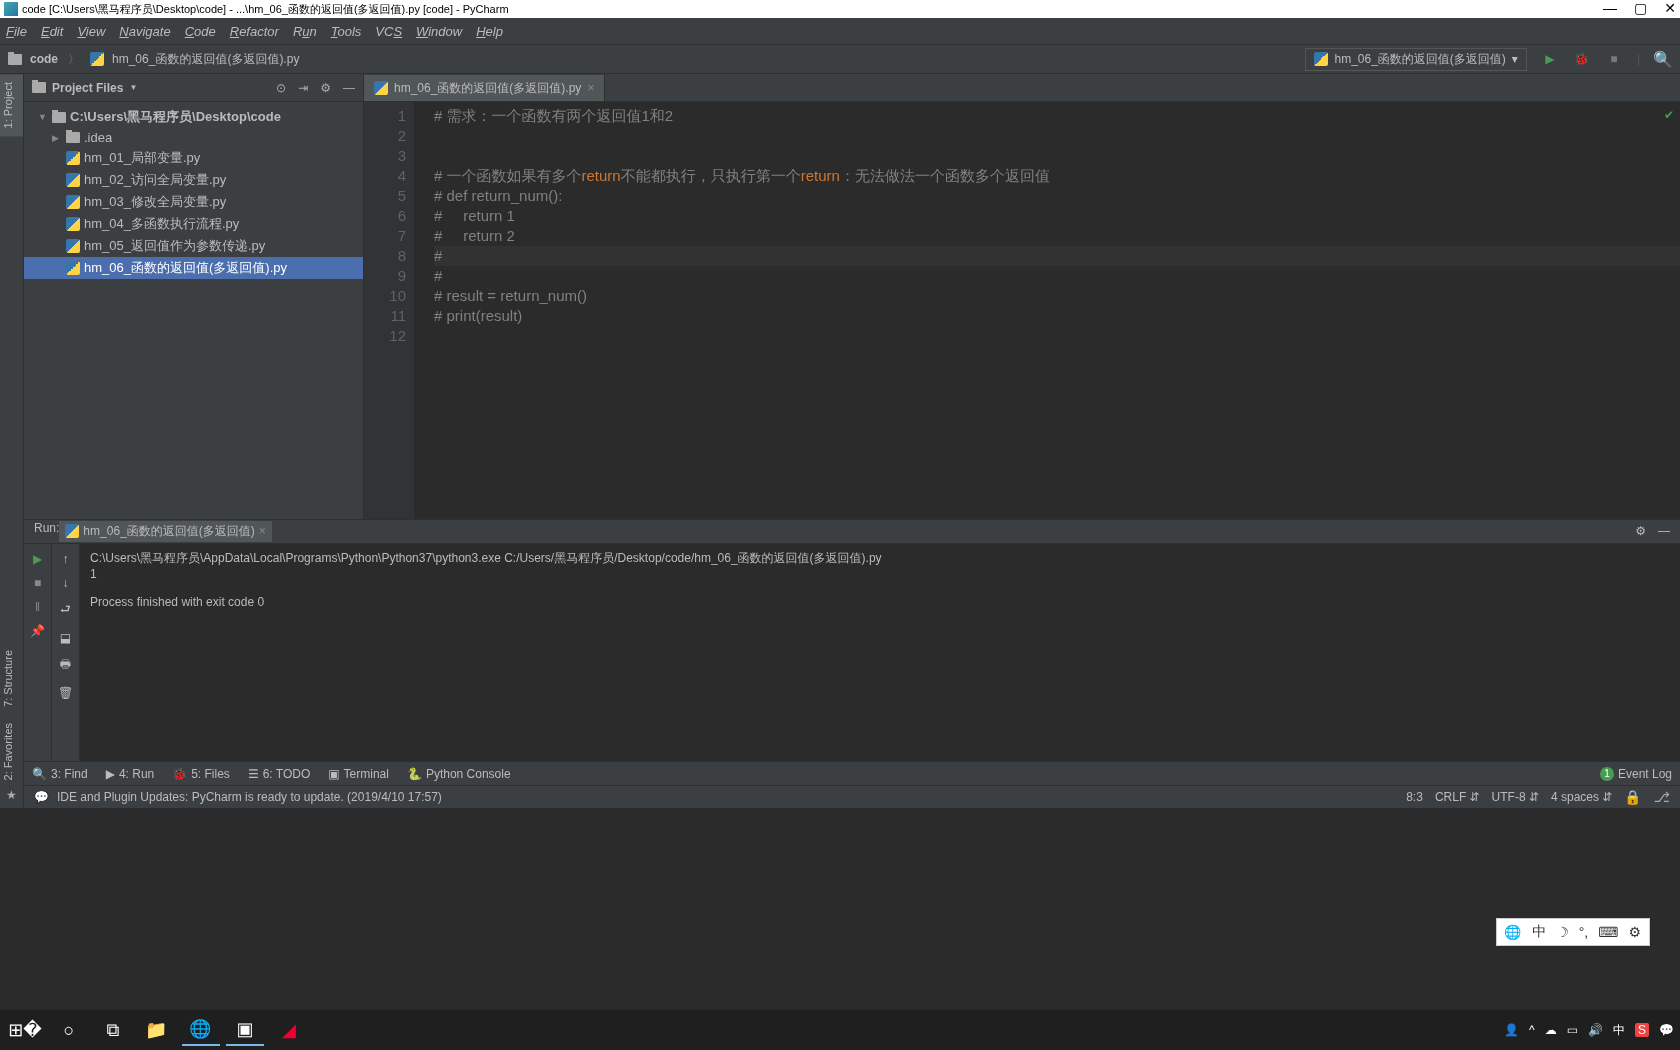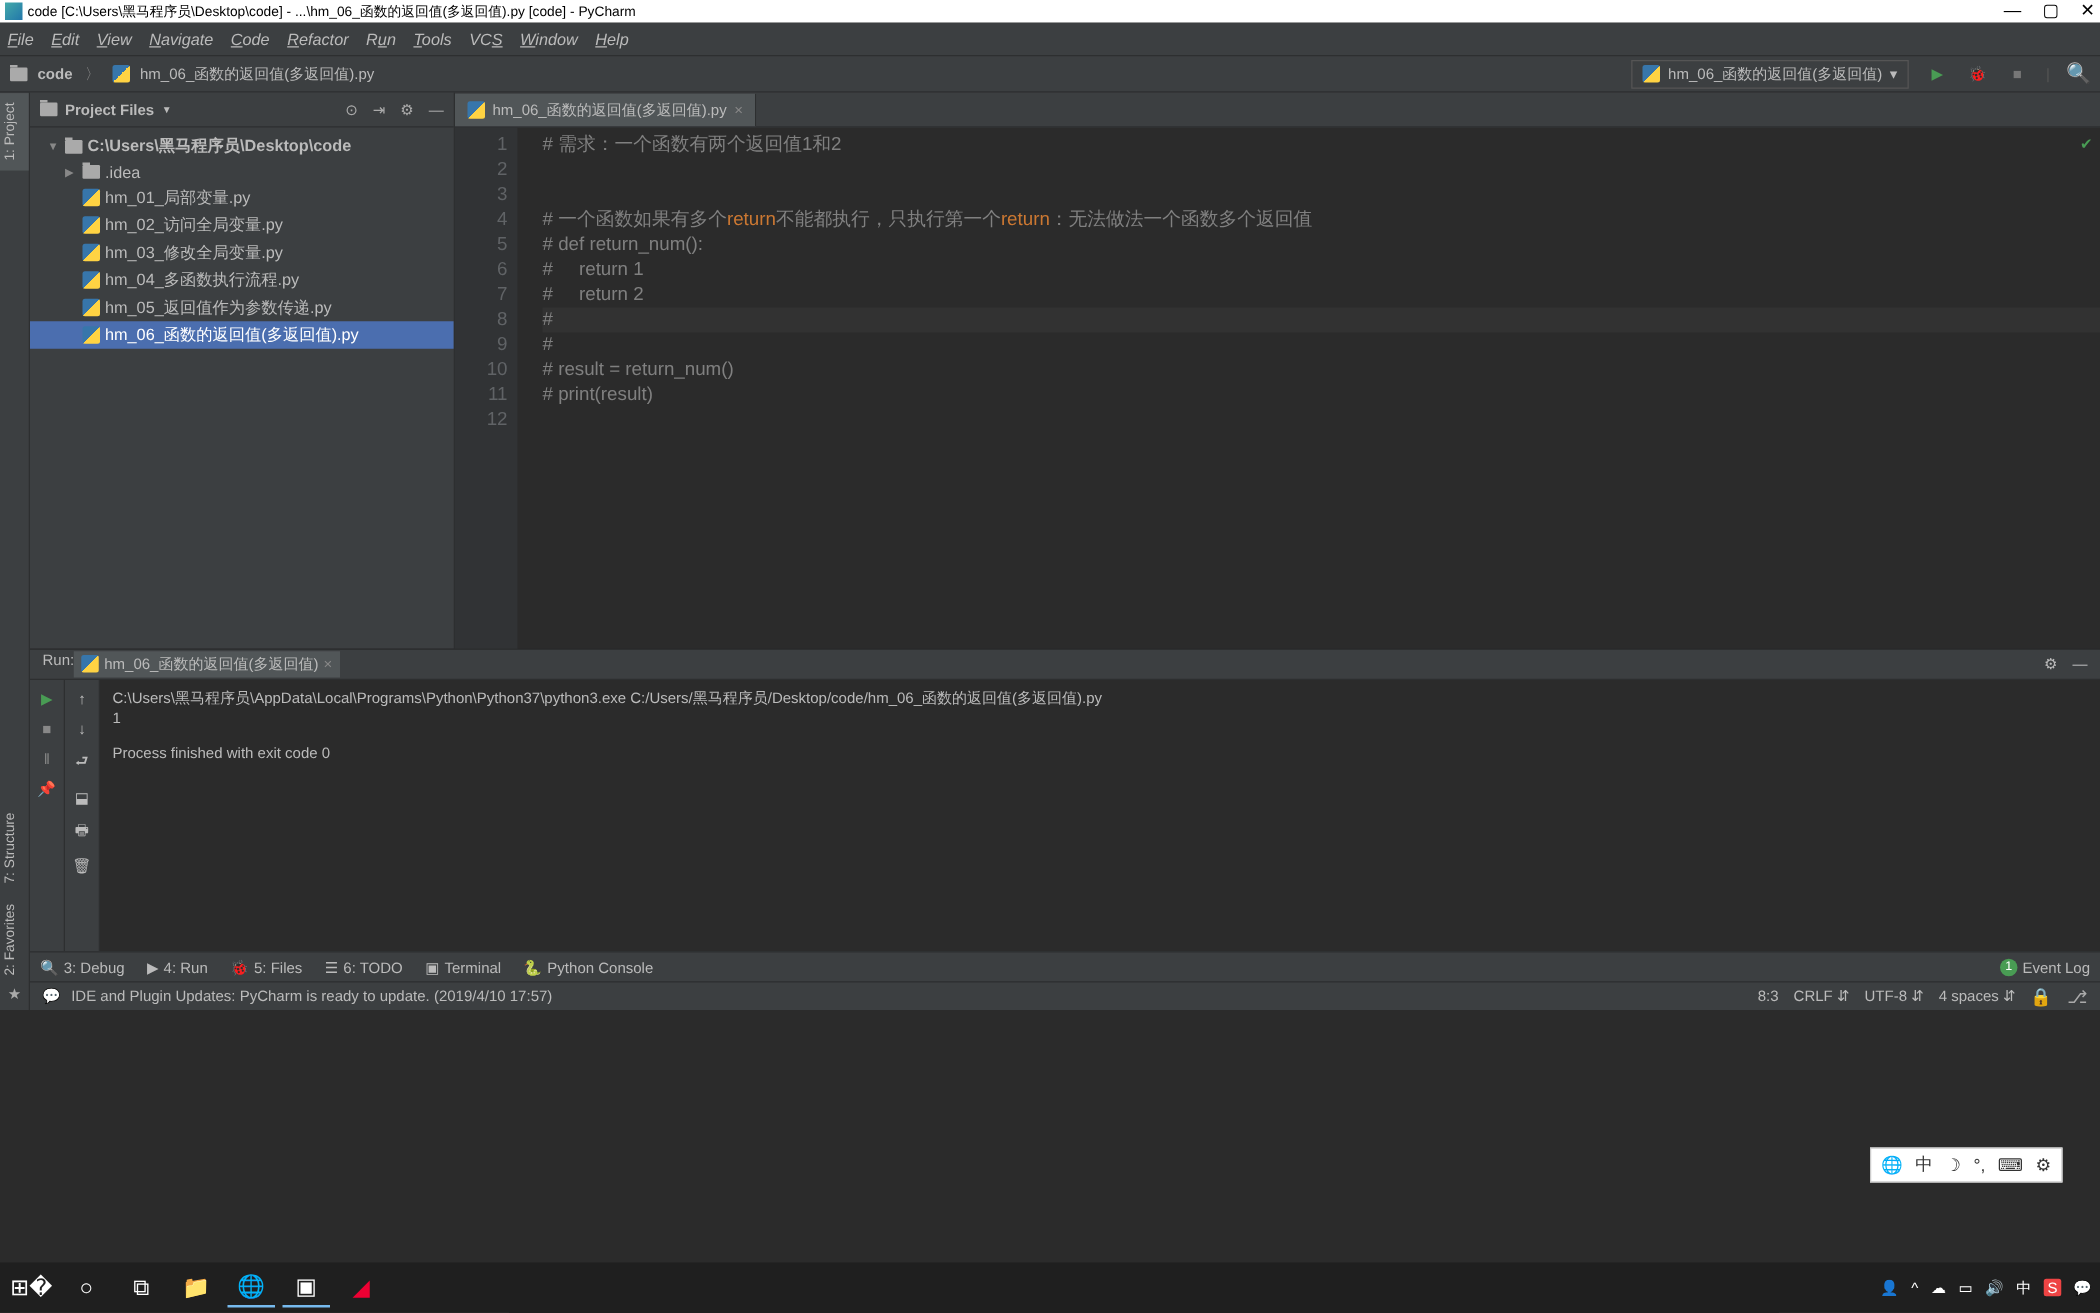--- a/index.html
+++ b/index.html
@@ -271,21 +271,21 @@
           <span>🗑</span>
         </div>
         <div class="run-out"><span>C:\Users\黑马程序员\AppData\Local\Programs\Python\Python37\python3.exe C:/Users/黑马程序员/Desktop/code/hm_06_函数的返回值(多返回值).py</span>
 <span>1</span>
 <span></span>
 <span>Process finished with exit code 0</span></div>
       </div>
     </div>
 
     <div class="status-tools">
-      <div class="st-item">🔍 <span>3: Debug</span></div>
+      <div class="st-item">🔍 <span>3: Find</span></div>
       <div class="st-item">▶ <span>4: Run</span></div>
       <div class="st-item">🐞 <span>5: Files</span></div>
       <div class="st-item">☰ <span>6: TODO</span></div>
       <div class="st-item">▣ <span>Terminal</span></div>
       <div class="st-item">🐍 <span>Python Console</span></div>
       <div style="margin-left:auto;" class="st-item">
           <span class="event-badge">1</span> 
           <span>Event Log</span>
         </div>
     </div>

